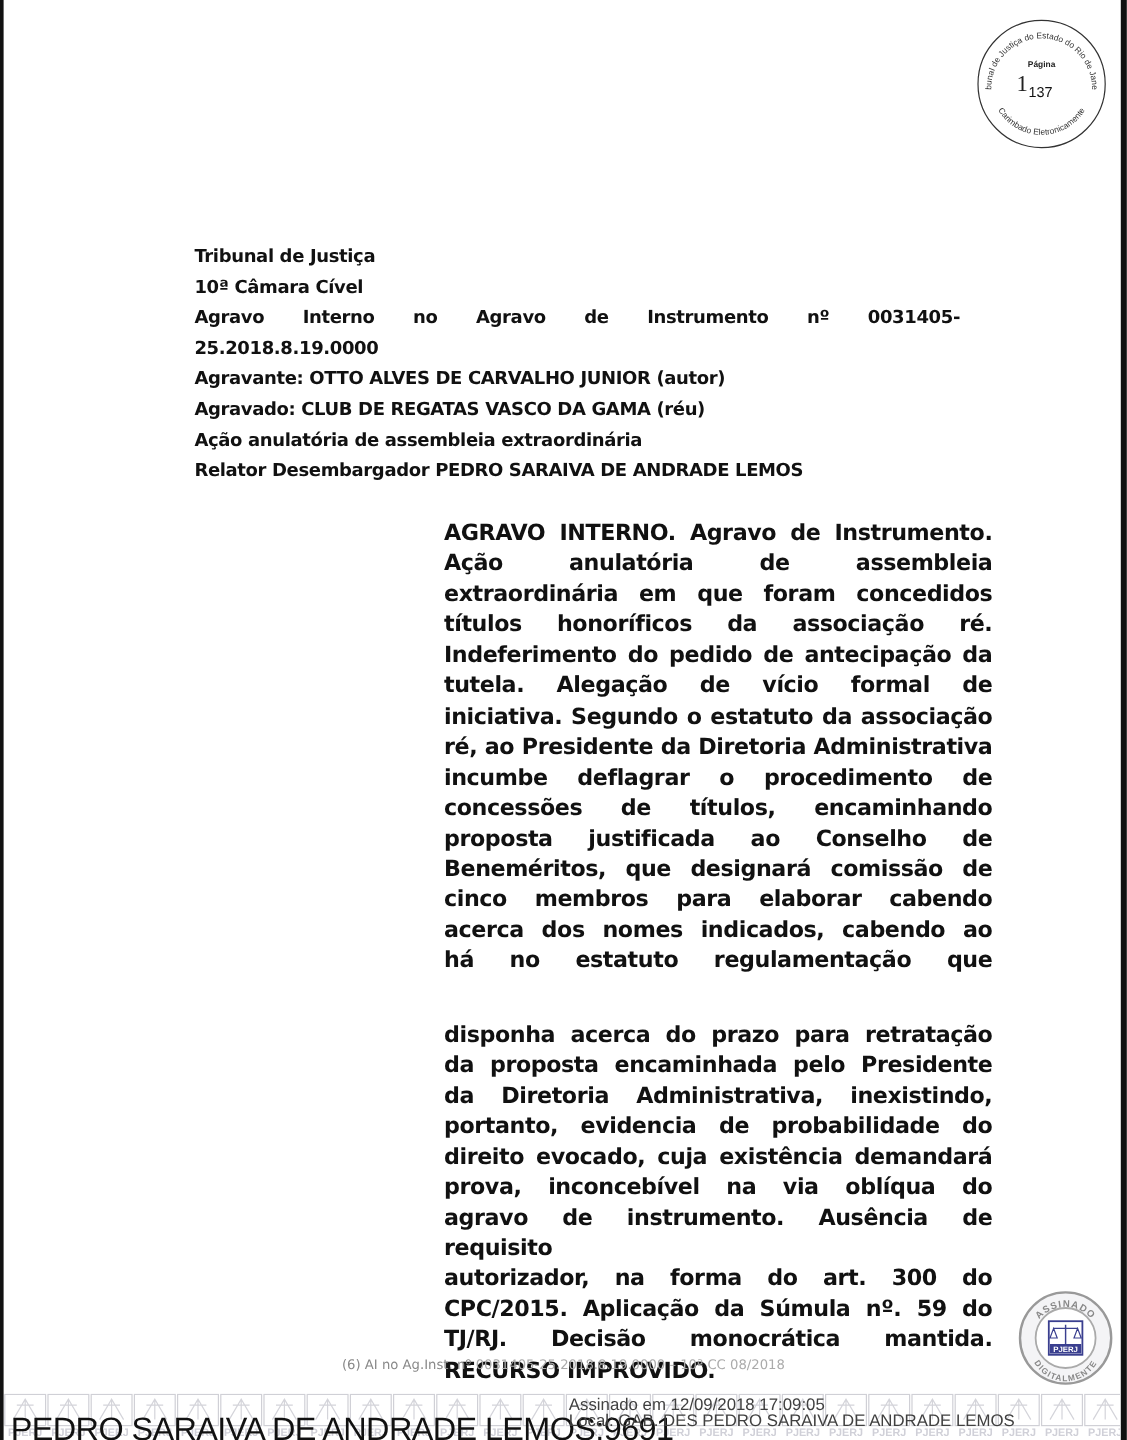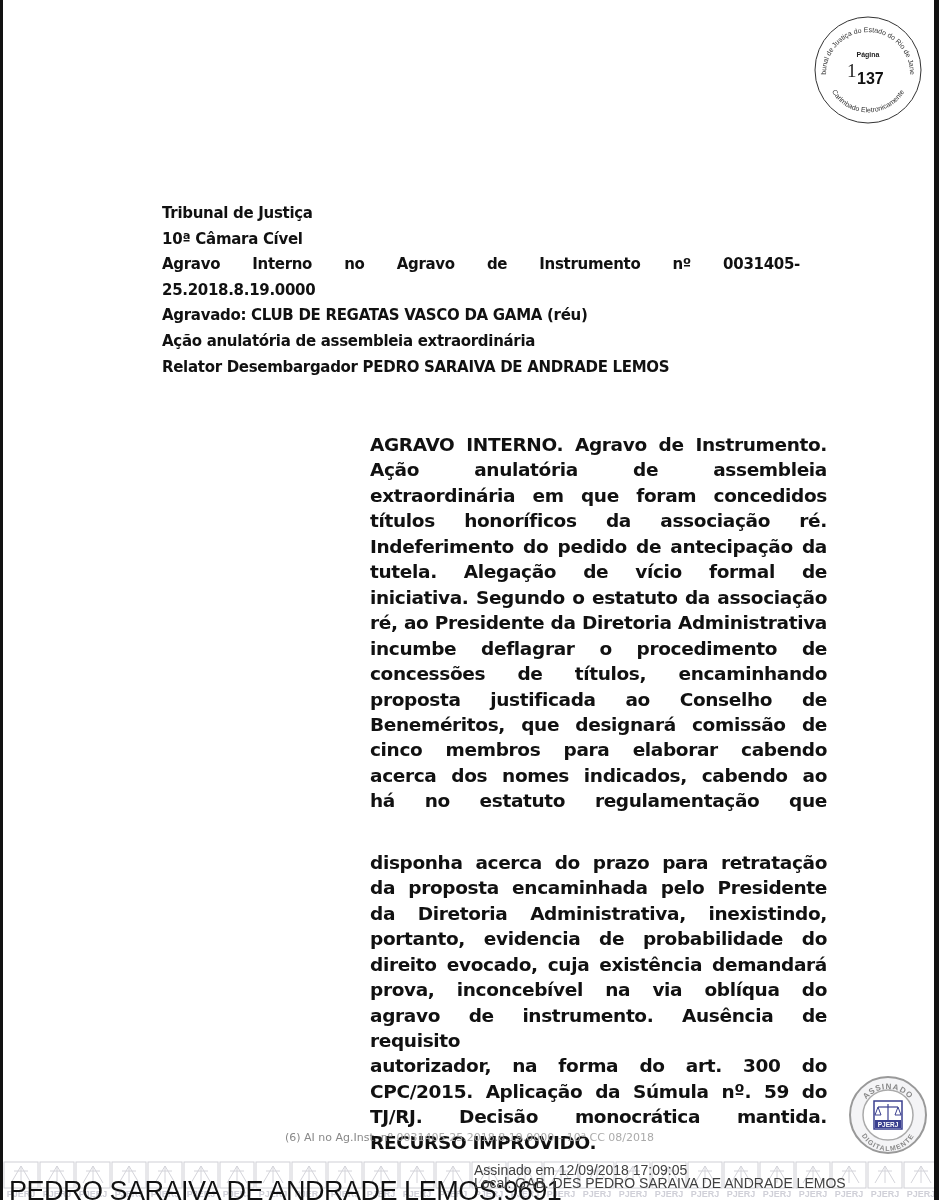--- a/index.html
+++ b/index.html
@@ -13,21 +13,21 @@
   .border-right { position: absolute; right: 0; top: 0; width: 5px; height: 1200px; background: #111; }
 
   
   .stamp {
     position: absolute; left: 812px; top: 14px; width: 112px; height: 112px;
   }
   .stamp svg { width: 112px; height: 112px; }
   .stamp-label { position: absolute; left: 0; width: 112px; top: 37px; text-align: center;
     font-family: "Liberation Sans", sans-serif; font-size: 7px; font-weight: bold; color: #222; }
   .stamp-num-small { position: absolute; left: 35px; top: 46px; font-family: "Liberation Serif", serif; font-size: 19px; color: #222; }
-  .stamp-num { position: absolute; left: 45px; top: 56px; font-family: "Liberation Sans", sans-serif; font-size: 16px; font-weight: bold; color: #111; }
+  .stamp-num { position: absolute; left: 45px; top: 56px; font-family: "Liberation Sans", sans-serif; font-size: 12px; font-weight: normal; color: #111; }
 
   
   .header {
     position: absolute; left: 162px; top: 201px; width: 638px;
     font-weight: bold; font-size: 15px; line-height: 25.6px;
     letter-spacing: -0.3px;
   }
   .header .line { white-space: nowrap; }
   .header .justify { text-align: justify; text-align-last: justify; white-space: normal; }
 
@@ -91,20 +91,21 @@
   <div class="stamp-label">Página</div>
   <div class="stamp-num-small">1</div>
   <div class="stamp-num">137</div>
 </div>
 
 <div class="header">
   <div class="line">Tribunal de Justiça</div>
   <div class="line">10ª Câmara Cível</div>
   <div class="line justify">Agravo Interno no Agravo de Instrumento nº 0031405-</div>
   <div class="line">25.2018.8.19.0000</div>
+  <div class="line">Agravante: OTTO ALVES DE CARVALHO JUNIOR (autor)</div>
   <div class="line">Agravado: CLUB DE REGATAS VASCO DA GAMA (réu)</div>
   <div class="line">Ação anulatória de assembleia extraordinária</div>
   <div class="line">Relator Desembargador PEDRO SARAIVA DE ANDRADE LEMOS</div>
 </div>
 
 <div class="ementa" id="ementa">
     <span class="l" style="white-space: normal;">AGRAVO INTERNO. Agravo de Instrumento.</span>
     <span class="l" style="white-space: normal;">Ação anulatória de assembleia</span>
     <span class="l" style="white-space: normal;">extraordinária em que foram concedidos</span>
     <span class="l" style="white-space: normal;">títulos honoríficos da associação ré.</span>

